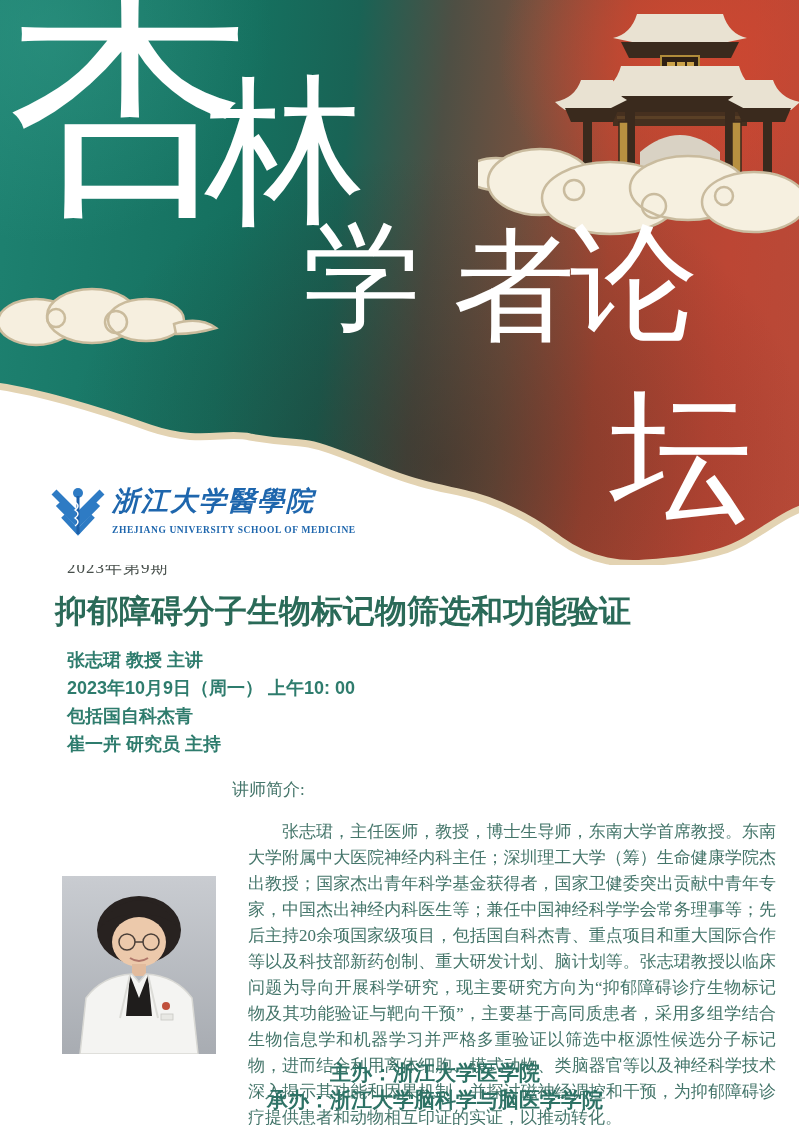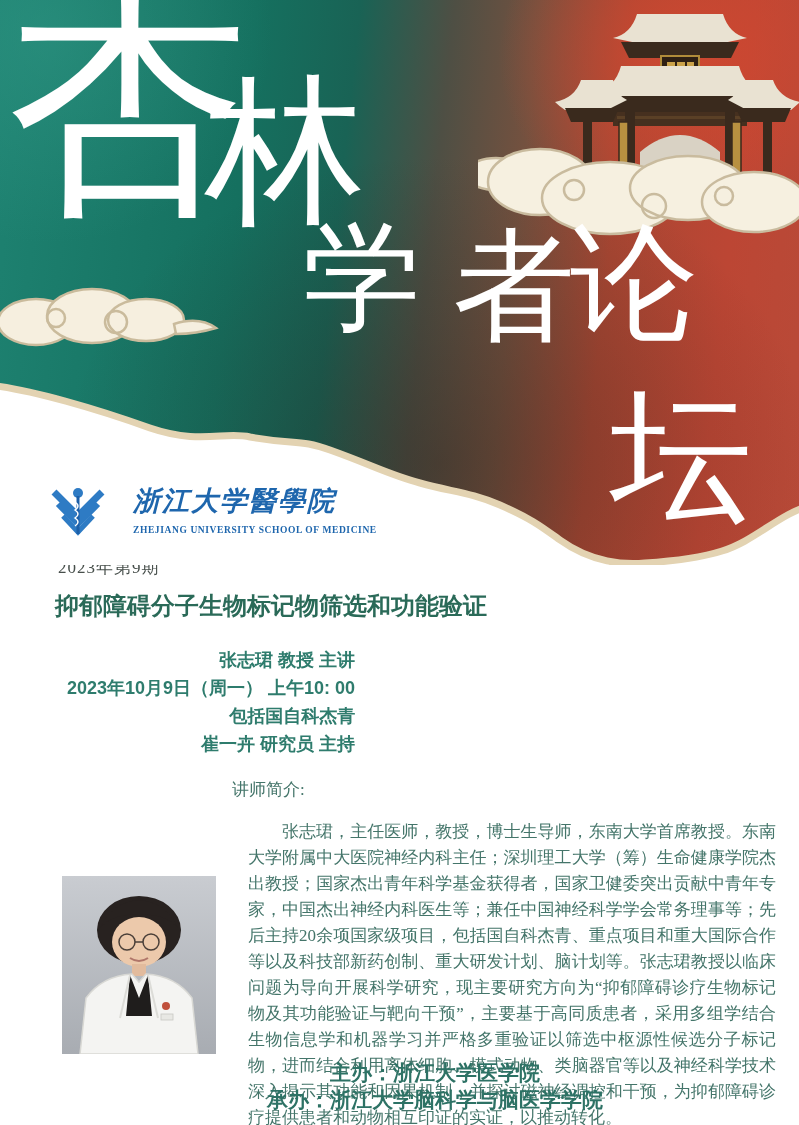--- a/index.html
+++ b/index.html
@@ -28,43 +28,43 @@
   .c3{left:303px;top:220px;font-size:118px;}
   .c4{left:453px;top:226px;font-size:122px;}
   .c5{left:570px;top:220px;font-size:128px;}
   .c6{left:610px;top:386px;font-size:142px;}
   .gate-svg{position:absolute;left:555px;top:0;z-index:1;}
   .cloud-right{position:absolute;left:478px;top:116px;z-index:2;}
   .cloud-left{position:absolute;left:-6px;top:276px;z-index:2;}
   .wave-svg{position:absolute;left:0;top:365px;z-index:4;}
 
   
-  .branding{position:absolute;left:50px;top:486px;display:flex;align-items:flex-start;z-index:6;gap:21px;}
+  .branding{position:absolute;left:50px;top:486px;display:flex;align-items:flex-start;z-index:6;}
   .brand-text{margin-left:6px;}
   .brand-cn{
     font-family:"Liberation Serif",serif;font-weight:700;font-style:italic;
     color:#1e66ad;font-size:27px;line-height:30px;letter-spacing:2px;
   }
   .brand-en{
     font-family:"Liberation Serif",serif;font-weight:700;
     color:#1e66ad;font-size:9.5px;letter-spacing:.6px;margin-top:9px;
   }
 
   
   .issue{
-    position:absolute;left:58px;top:556px;
+    position:absolute;left:67px;top:556px;
     font-family:"Liberation Serif",serif;font-size:17px;color:#474f4b;letter-spacing:1px;
   }
   .talk-title{
     position:absolute;left:55px;top:590px;margin:0;
-    font-family:"Liberation Serif",serif;font-weight:700;font-size:24px;color:#2a6a58;
+    font-family:"Liberation Serif",serif;font-weight:700;font-size:32px;color:#2a6a58;
   }
   .info{
     position:absolute;left:67px;top:646px;
-    font-size:18px;font-weight:700;color:#2e7c6d;line-height:28px;text-align:right;
+    font-size:18px;font-weight:700;color:#2e7c6d;line-height:28px;
   }
   .bio{
     position:absolute;left:62px;top:777px;width:730px;
     display:flex;align-items:center;
   }
   .photo{flex:0 0 154px;margin-top:6px;}
   .bio-text{
     margin-left:16px;
     font-family:"Liberation Serif",serif;font-size:17px;line-height:26px;color:#44756a;
   }

